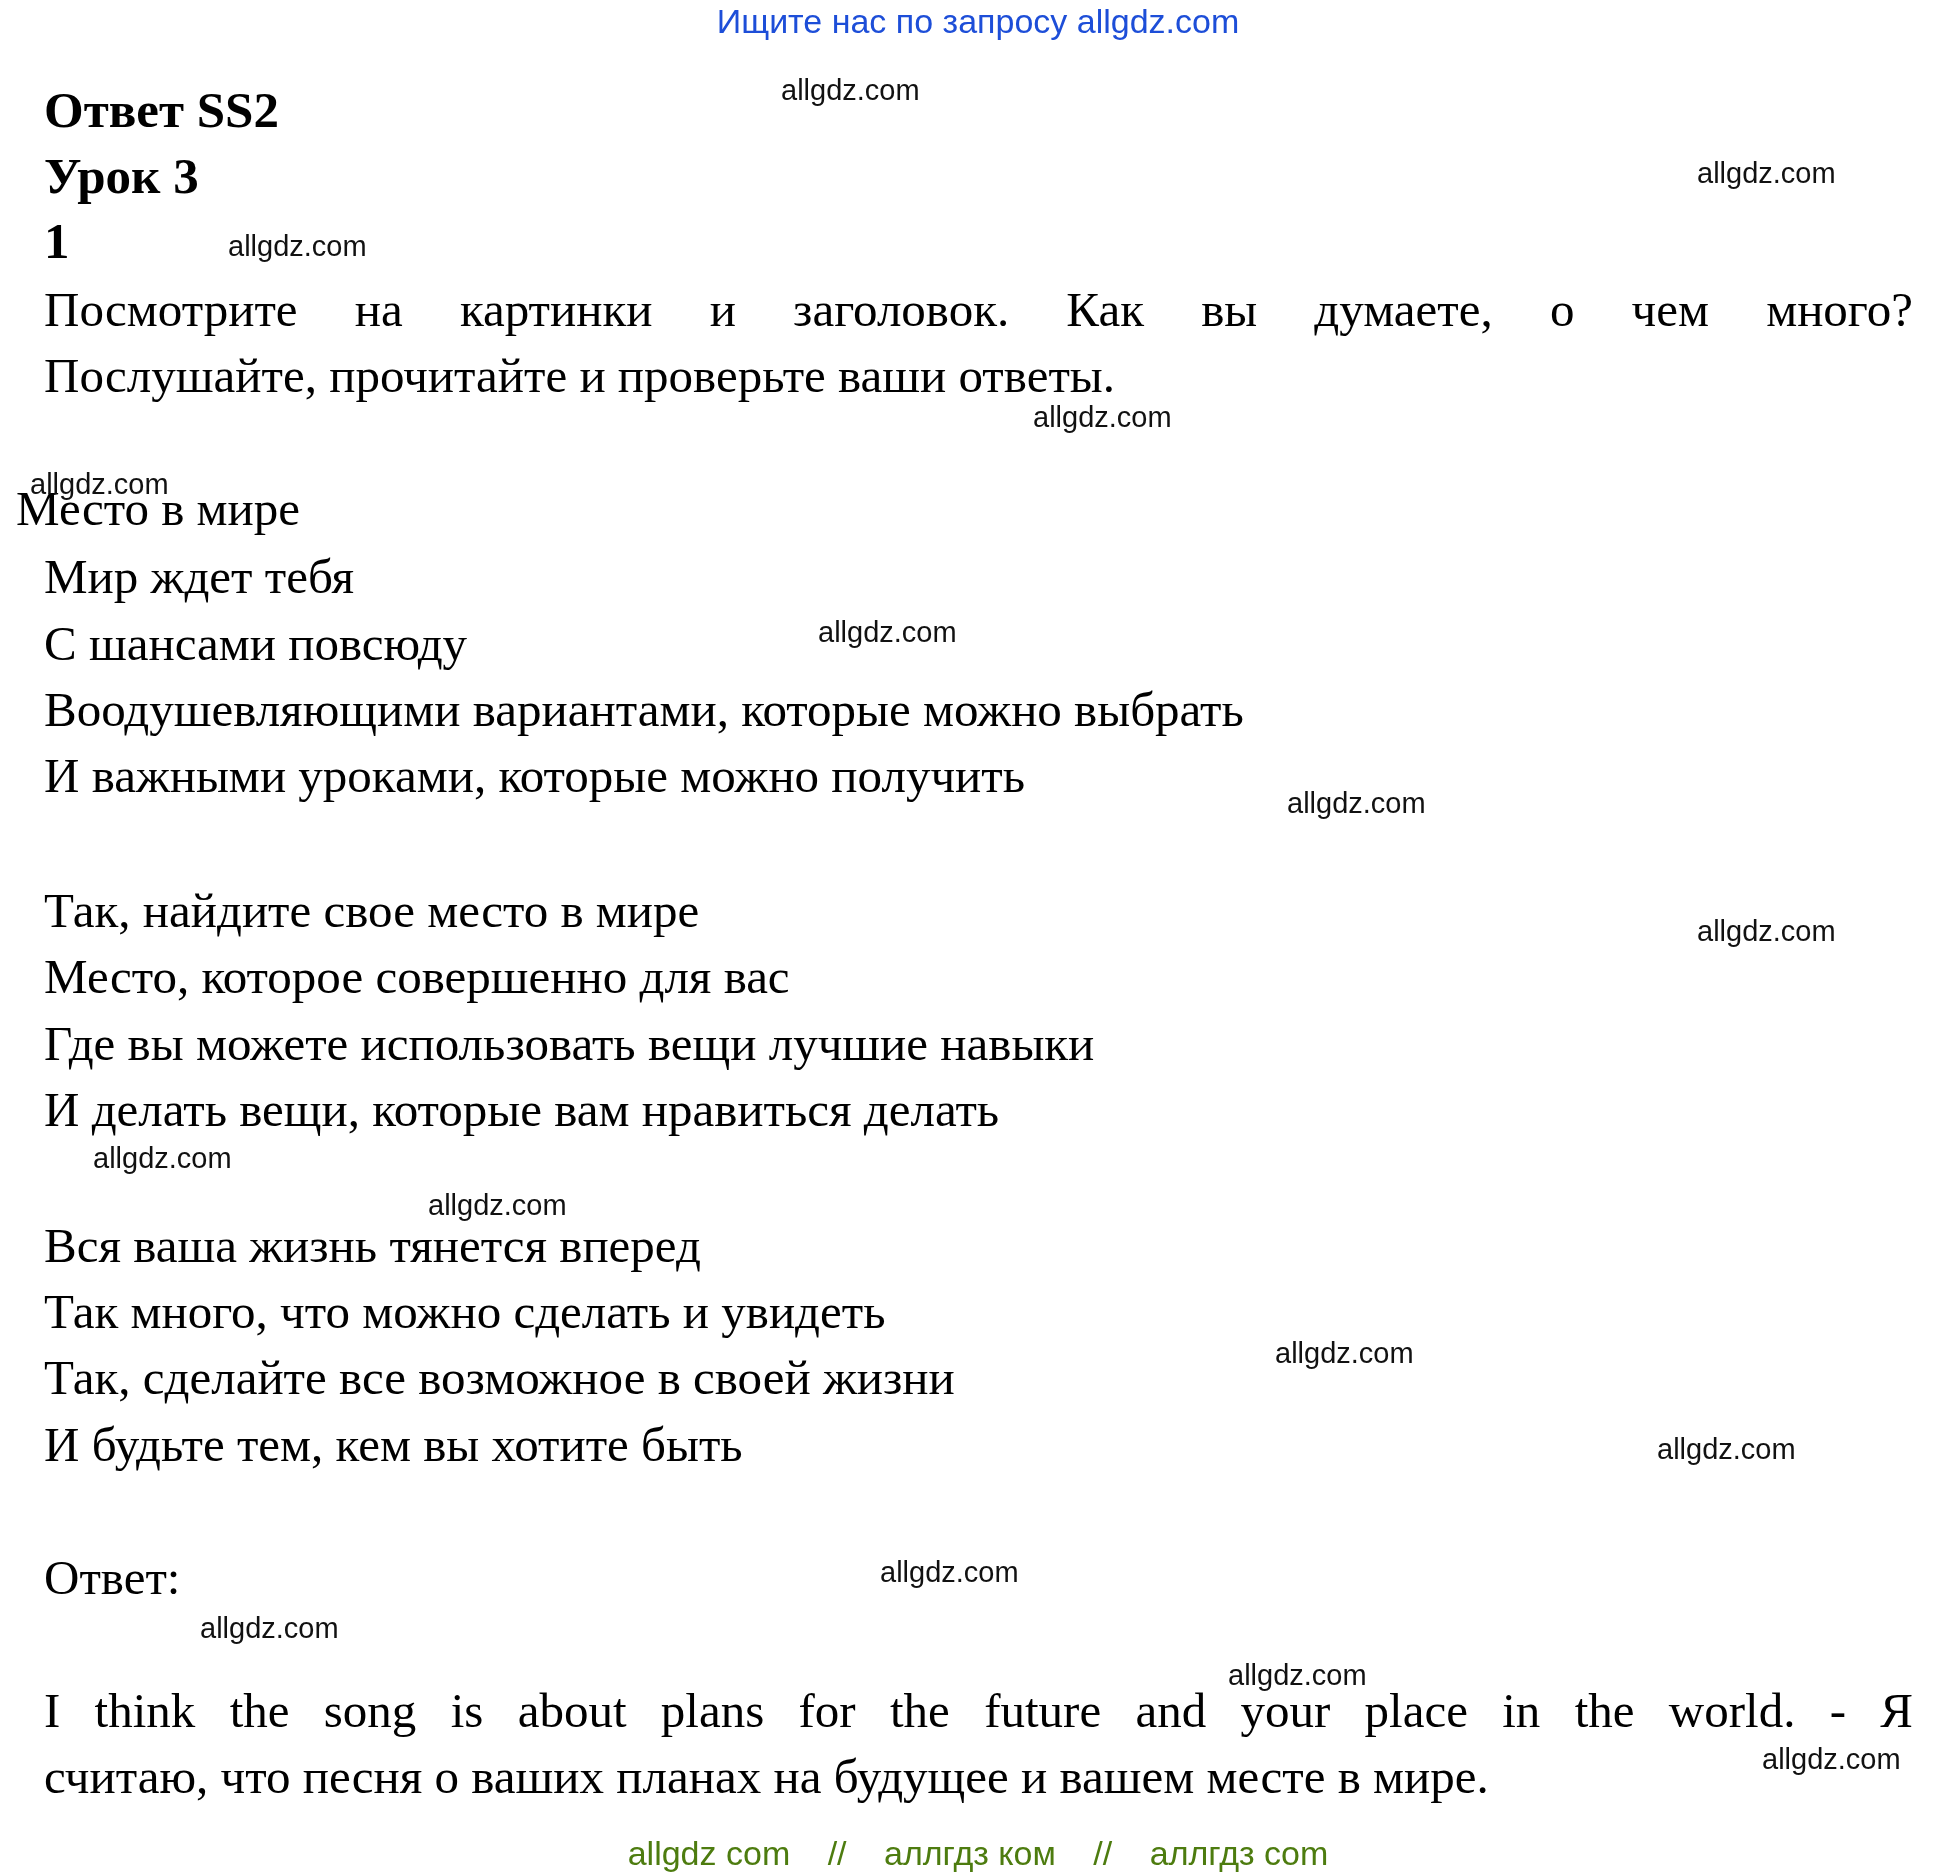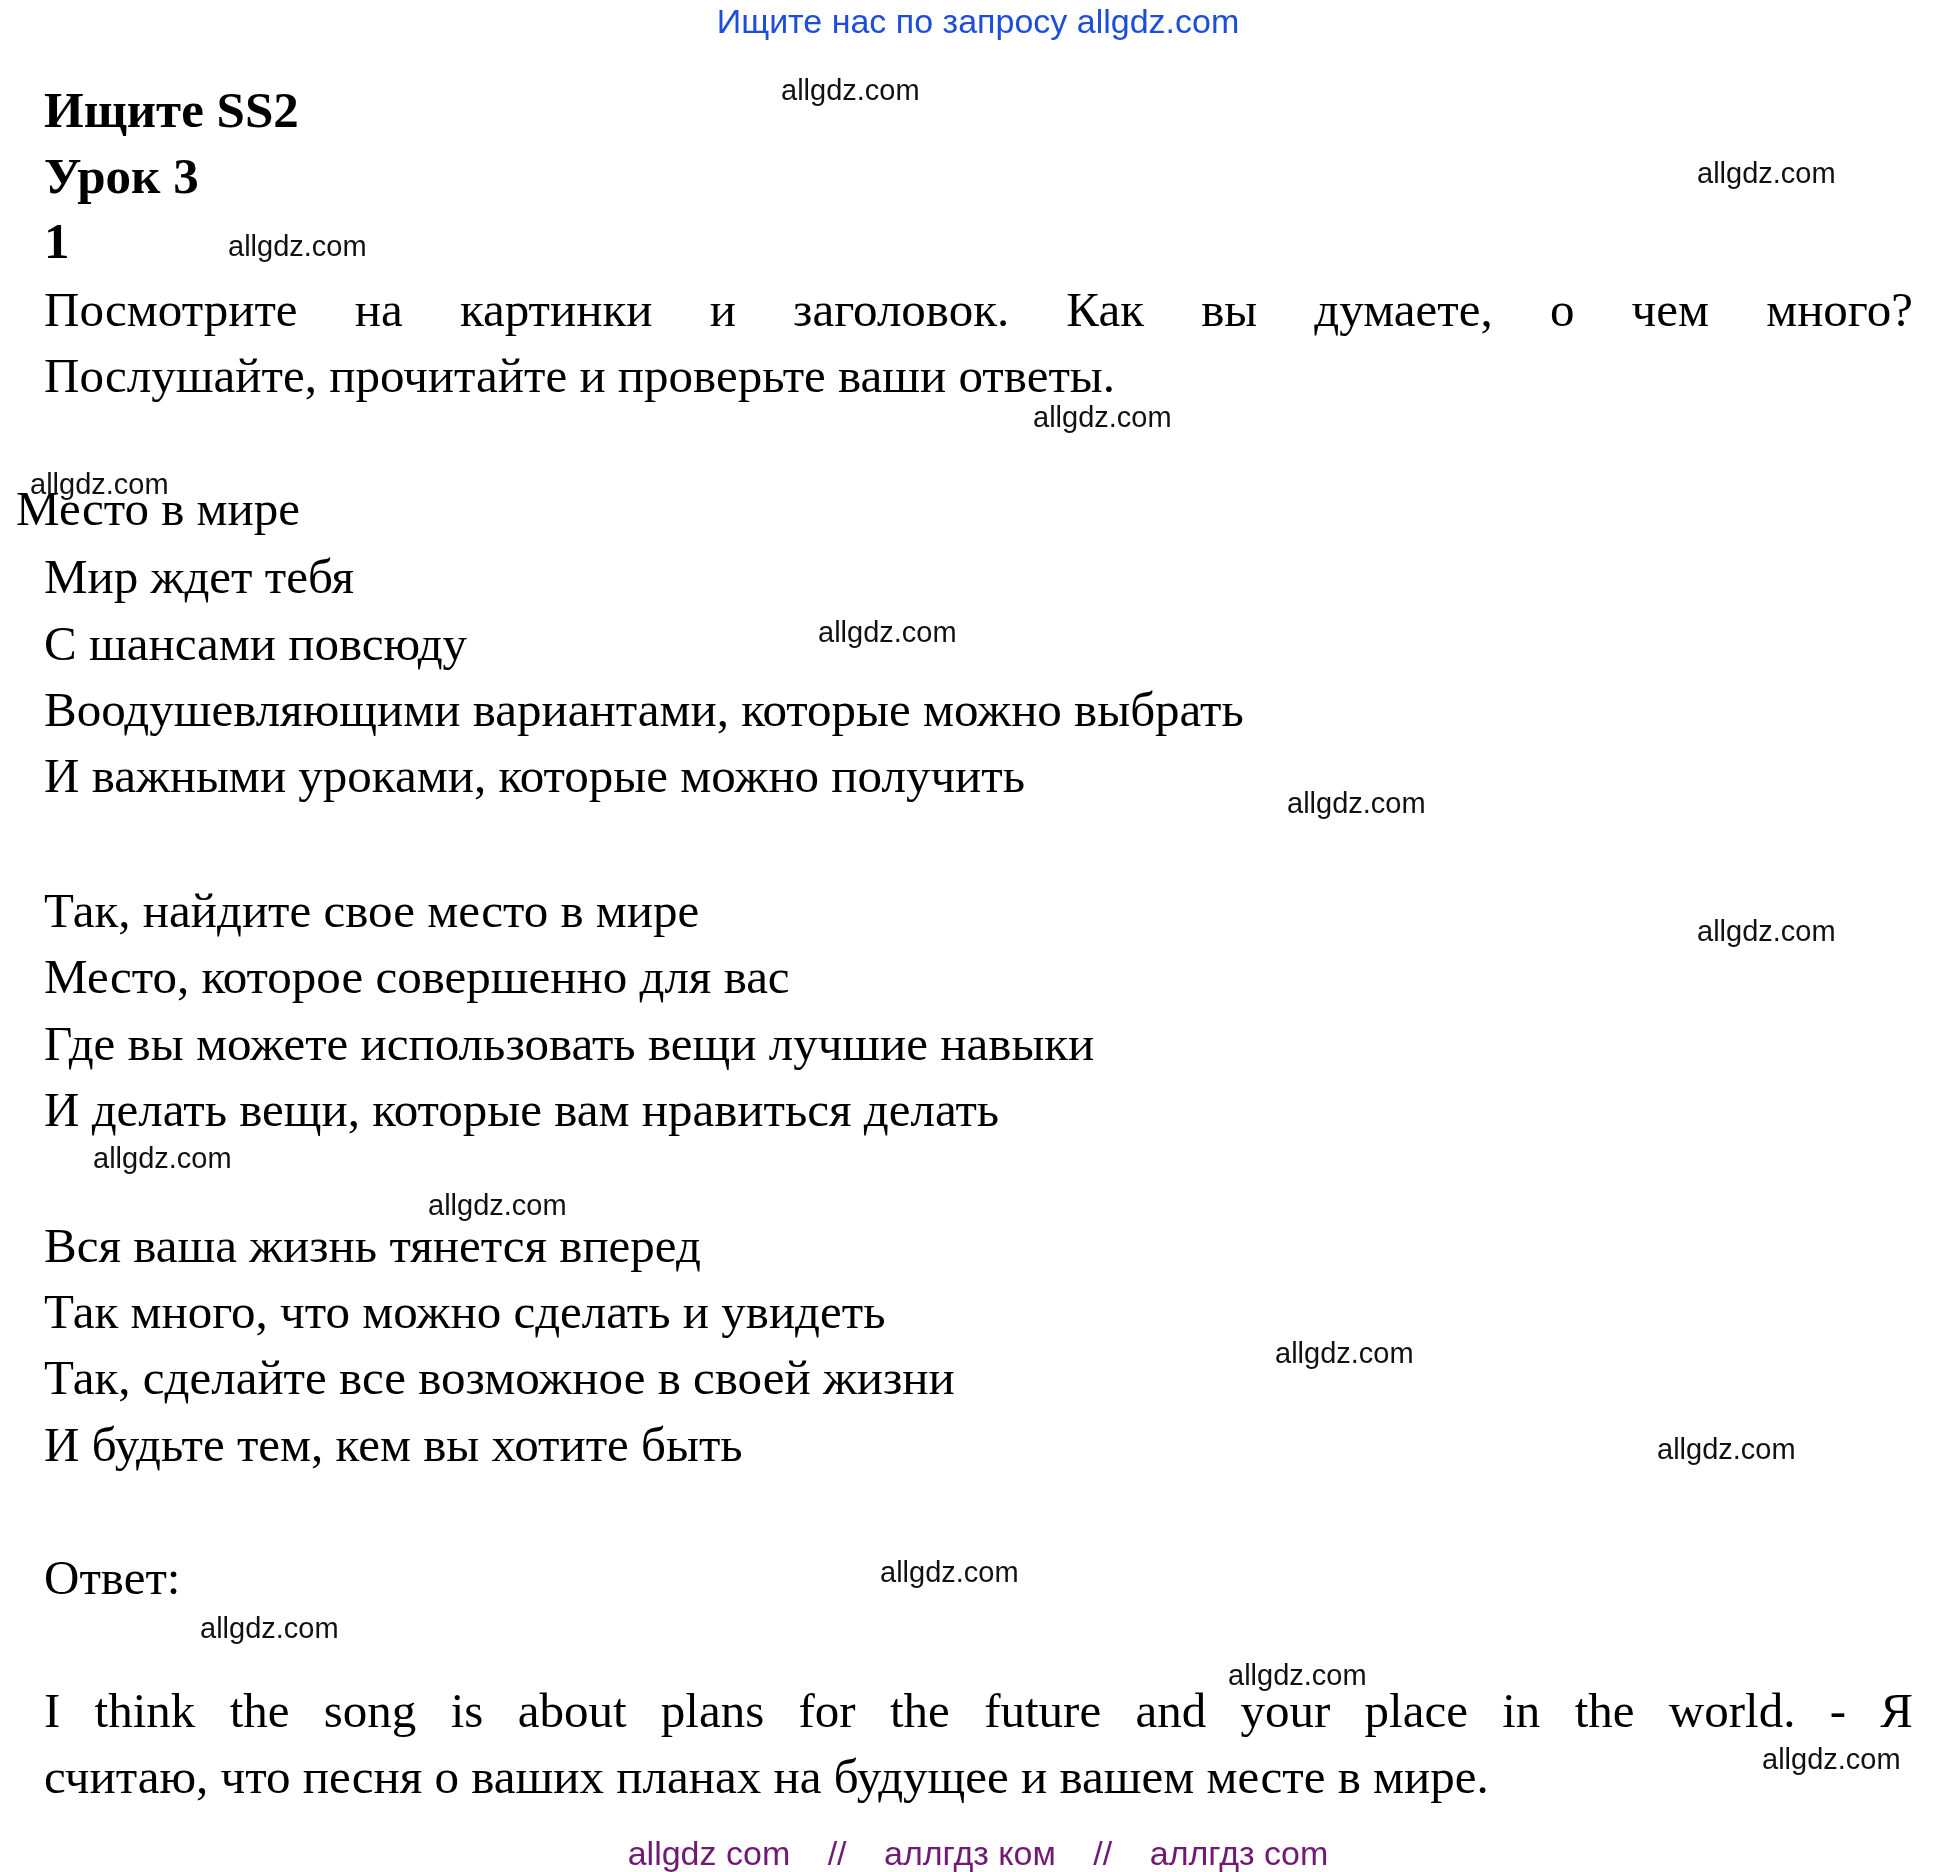--- a/index.html
+++ b/index.html
@@ -6,29 +6,29 @@
   body { width:1956px; height:1872px; background:#ffffff; position:relative; overflow:hidden; }
   .serif { font-family: "Liberation Serif", "DejaVu Serif", serif; color:#000; }
   .sans { font-family: "Liberation Sans", "DejaVu Sans", sans-serif; }
   .abs { position:absolute; white-space:nowrap; }
   .top-banner { left:0; width:1956px; top:0; text-align:center; font-size:34px; color:#1d4ed8; line-height:42px; }
   .h { font-weight:bold; font-size:51px; line-height:59px; left:44px; }
   .para { left:44px; width:1869px; font-size:49px; line-height:66px; text-align:justify; white-space:normal; }
   .line { left:44px; font-size:49px; line-height:59px; }
   .title { left:16px; width:1956px; font-size:49px; line-height:59px; }
   .wm { font-size:29px; color:#111; line-height:34px; }
-  .footer { left:0; width:1956px; text-align:center; font-size:34px; color:#701a75; line-height:40px; top:1833px; }
+  .footer { left:0; width:1956px; text-align:center; font-size:34px; color:#4d7c0f; line-height:40px; top:1833px; }
   .footer span { margin:0 14px; }
 </style>
 </head>
 <body>
 
 <div class="abs sans top-banner">Ищите нас по запросу allgdz.com</div>
 
-<div class="abs serif h" style="top:81px;">Ищите SS2</div>
+<div class="abs serif h" style="top:81px;">Ответ SS2</div>
 <div class="abs serif h" style="top:147px;">Урок 3</div>
 <div class="abs serif h" style="top:212px;">1</div>
 
 <div class="abs serif para" style="top:277px;">
   <div style="text-align-last:justify;">Посмотрите на картинки и заголовок. Как вы думаете, о чем много?</div>
   <div>Послушайте, прочитайте и проверьте ваши ответы.</div>
 </div>
 
 <div class="abs serif title" style="top:479px;">Место в мире</div>
 

